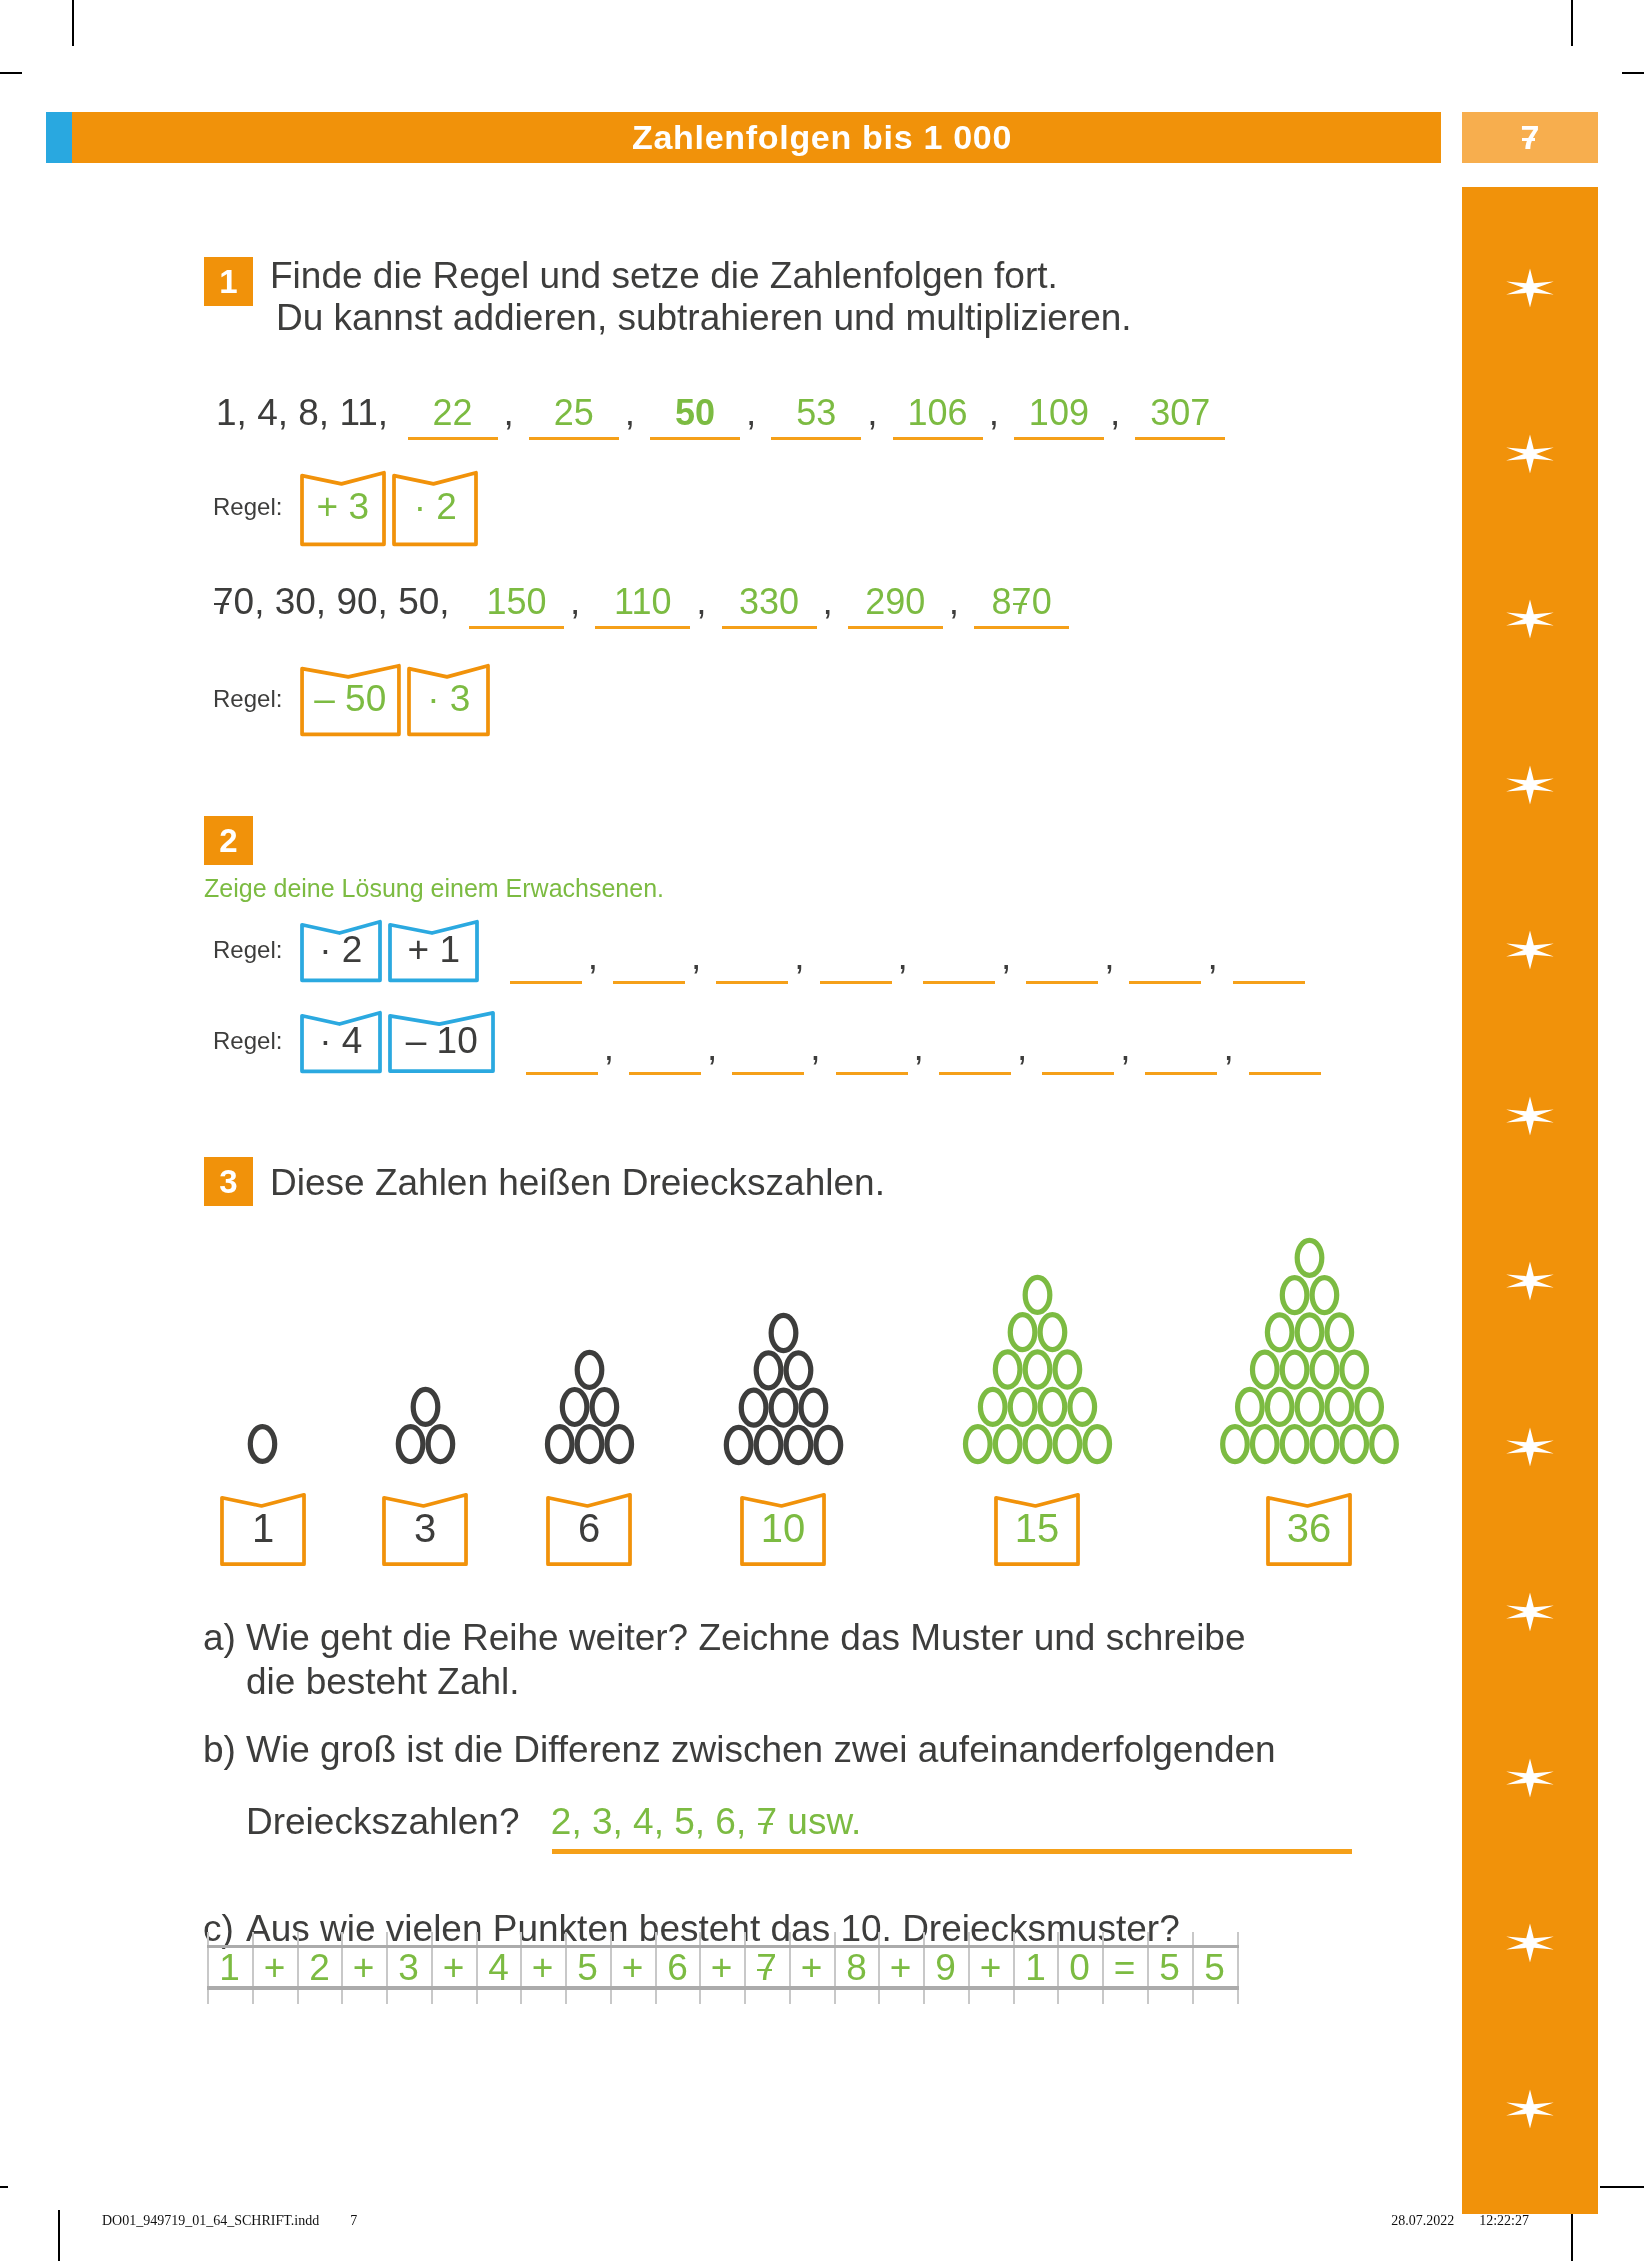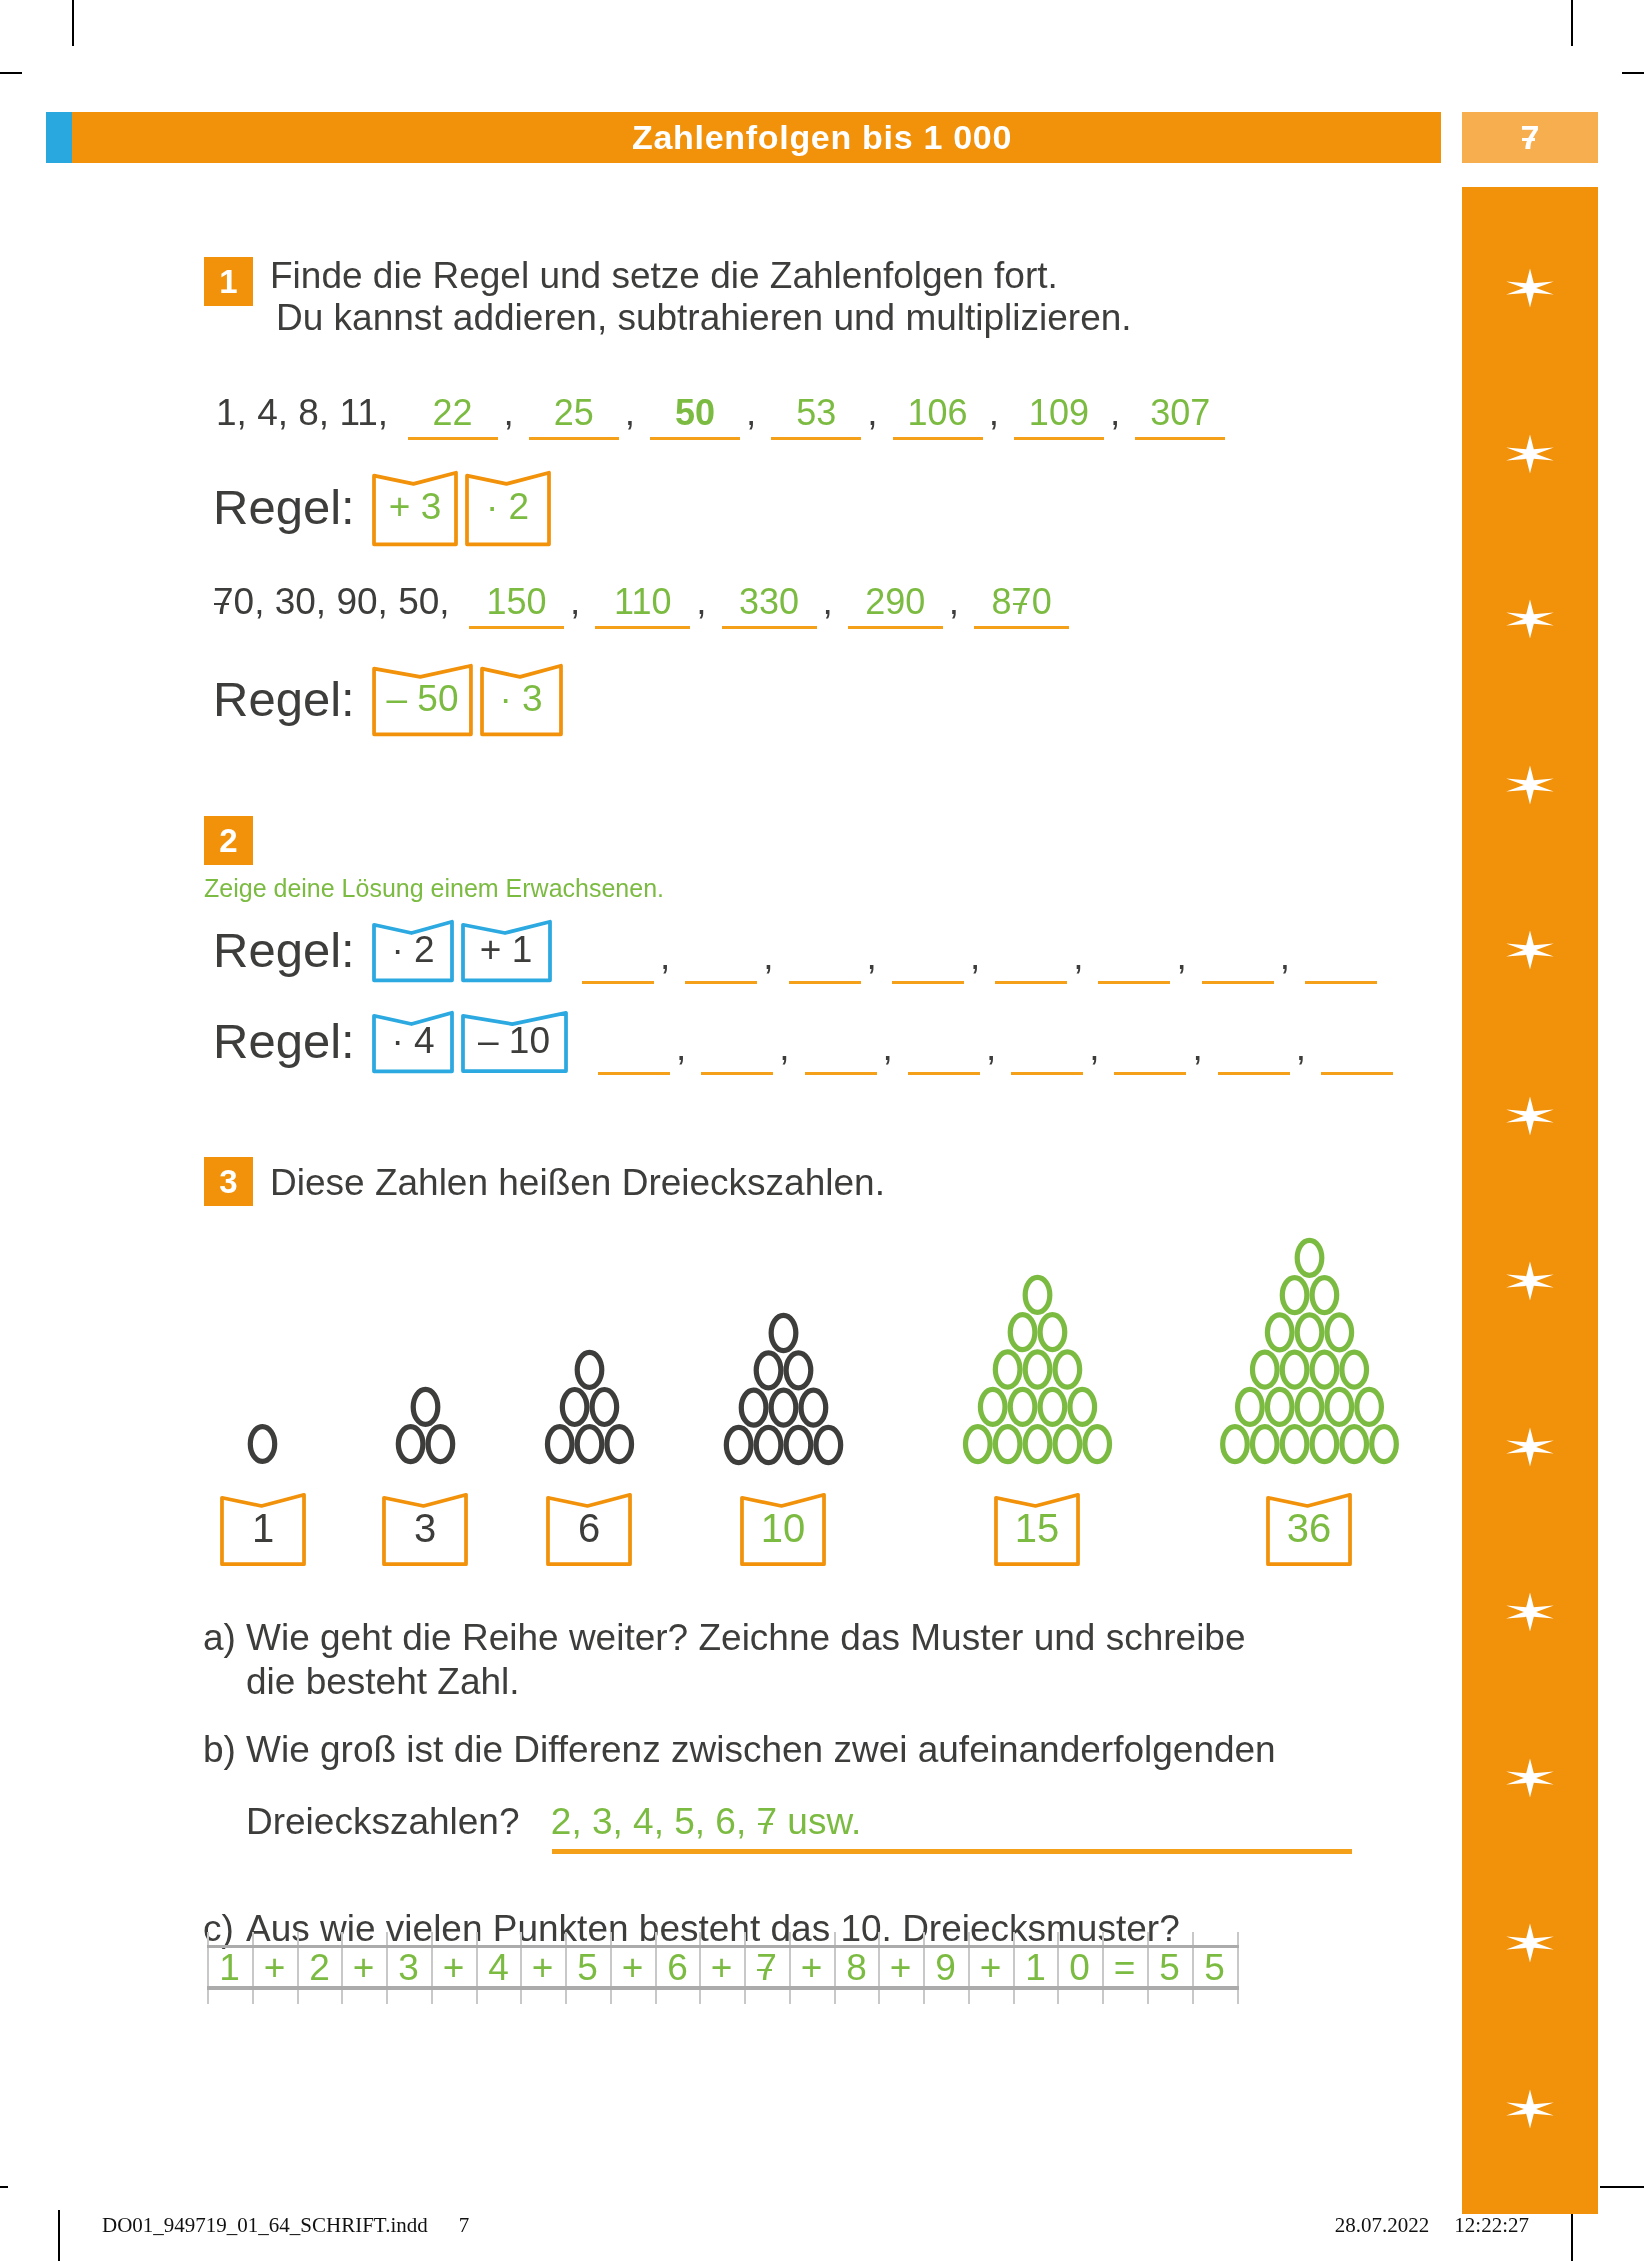--- a/index.html
+++ b/index.html
@@ -24,41 +24,41 @@
   .hint{position:absolute;font-size:25px;color:var(--green);white-space:nowrap;}
   
   .seq-row{position:absolute;display:flex;align-items:flex-end;white-space:nowrap;}
   .seq-given{font-size:37px;color:var(--dark);margin-right:19.4px;padding-bottom:6px;}
   .blank{display:inline-flex;align-items:flex-end;justify-content:center;
          border-bottom:3.7px solid var(--uline);height:49px;box-sizing:border-box;
          font-size:36px;color:var(--green);padding-bottom:3px;}
   .comma{font-size:37px;color:var(--dark);margin:0 15px 6px 6px;}
   
   .regel-row{position:absolute;display:flex;align-items:center;}
-  .regel-label{font-size:49px;color:var(--dark);margin-right:16.4px;}
+  .regel-label{font-size:24px;color:var(--dark);margin-right:16.4px;}
   .hand-box{position:relative;display:flex;align-items:center;justify-content:center;
             font-size:37px;box-sizing:border-box;margin-right:4.5px;}
   .hand-box svg{position:absolute;inset:0;overflow:visible;}
   .hand-box .bx-txt{position:relative;z-index:1;}
   .rrow-blanks{display:flex;align-items:flex-end;margin-left:25px;}
   
   .tri{position:absolute;}
   .lblbox{position:absolute;font-size:40px;}
   
   .qa{position:absolute;font-size:37px;color:var(--dark);white-space:nowrap;}
   .qa .qletter{display:inline-block;width:43px;}
   .green-ans{color:var(--green);}
   .b-underline{position:absolute;background:var(--uline);}
   
   #grid{position:absolute;}
   .gvline{position:absolute;width:2.2px;background:var(--gthin);}
   .ghline{position:absolute;height:3.7px;background:var(--gthick);}
   .gcell{position:absolute;font-size:37px;color:var(--green);text-align:center;}
   
-  .footer{position:absolute;font-family:"Liberation Serif",serif;font-size:21px;color:#111;white-space:nowrap;}
+  .footer{position:absolute;font-family:"Liberation Serif",serif;font-size:14px;color:#111;white-space:nowrap;}
   
   .x7{position:relative;display:inline-block;}
   .x7::after{content:"";position:absolute;left:6%;top:52%;width:72%;height:0.07em;background:currentColor;}
 </style>
 </head>
 <body>
 
 <div id="page" style="--orange: #F1920A; --orange-tint: #F7AE4E; --uline: #F5A019; --green: #7CBB42; --cyan: #2BA9E0; --dark: #3D3D3C; --blue: #29A8E0; --gthick: #ABABAB; --gthin: #C8C8C8;">
 
   <div class="cropmark" style="left:72px;top:0;width:2.2px;height:46px;"></div>

